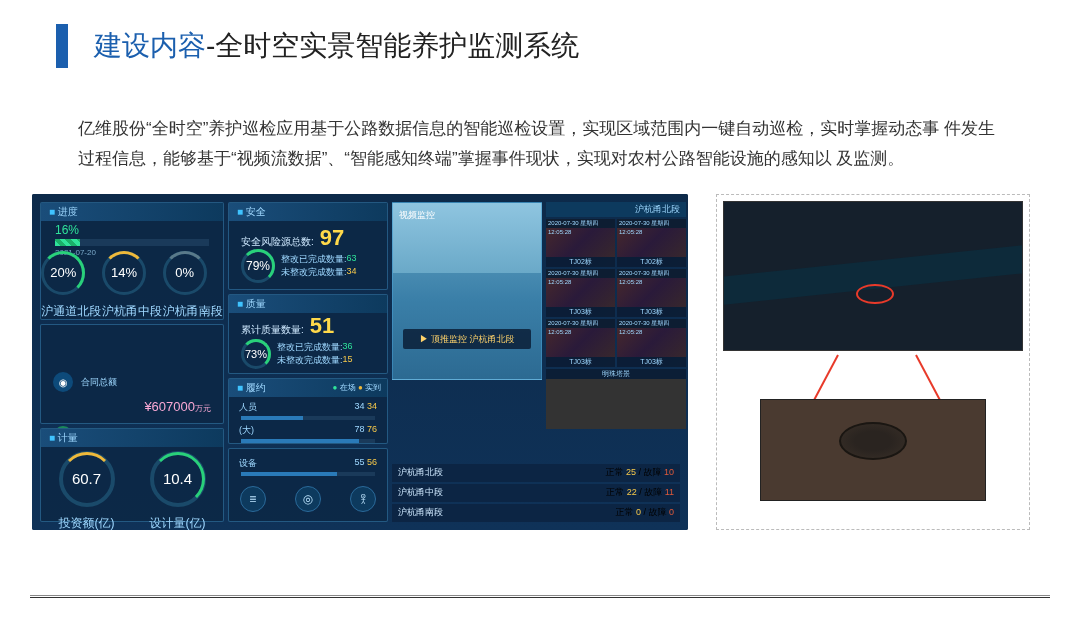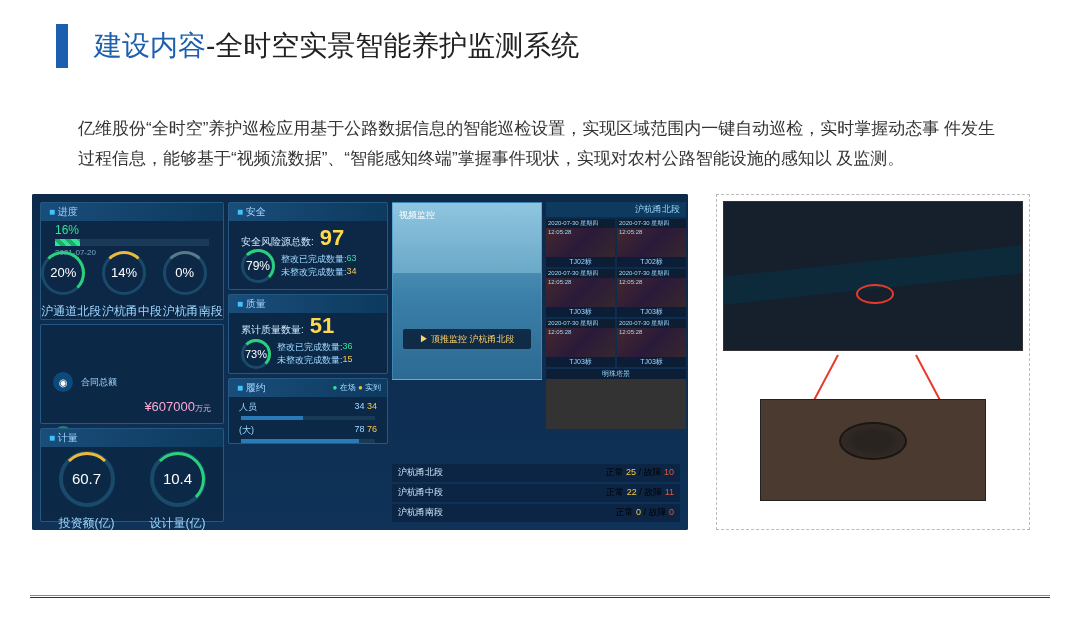--- a/index.html
+++ b/index.html
@@ -206,20 +206,36 @@
         <div class="kv">
             <span>(大)</span>
             <span><span>78</span> <span class="v">76</span></span>
           </div>
         <div class="barline">
             <i style="width:88%;"></i>
           </div>
       </div>
     </div>
 
+    <div class="panel p7">
+      <div style="margin-top:6px;">
+        <div class="kv">
+            <span>设备</span>
+            <span><span>55</span> <span class="v">56</span></span>
+          </div>
+        <div class="barline">
+            <i style="width:72%;"></i>
+          </div>
+        <div class="btm-icons" style="position:relative; left:auto; bottom:auto; margin-top:10px; justify-content:space-around;">
+          <div class="ic">≡</div>
+          <div class="ic">◎</div>
+          <div class="ic">𖨆</div>
+        </div>
+      </div>
+    </div>
 
     <div class="scene">
       <div class="scene-sky"></div>
       <div class="scene-label">视频监控</div>
       <div class="scene-banner">▶ <span>顶推监控  沪杭甬北段</span></div>
     </div>
 
     <div class="vgrid">
       <div class="vgrid-h" style="text-align:right;padding-right:6px;">沪杭甬北段</div>
       <div class="vrow">

